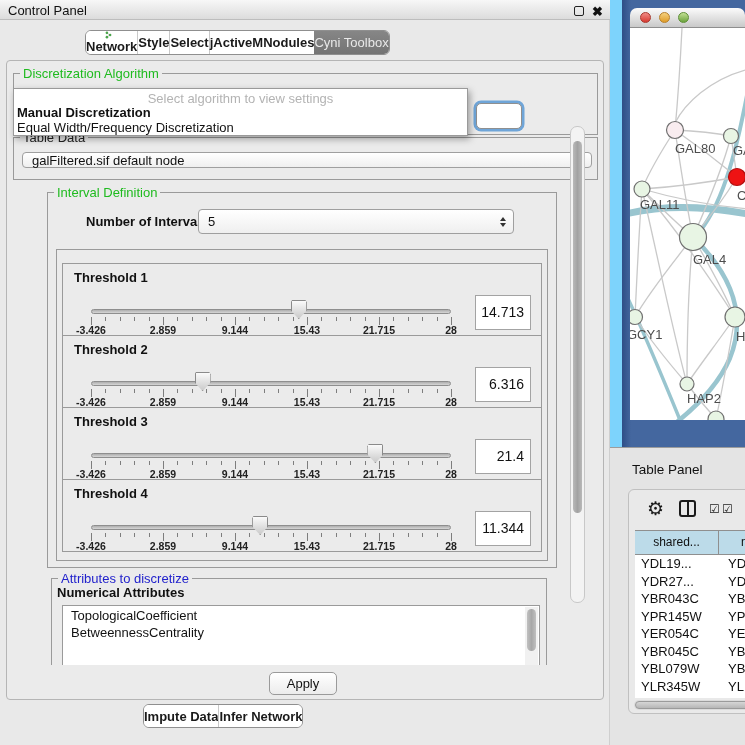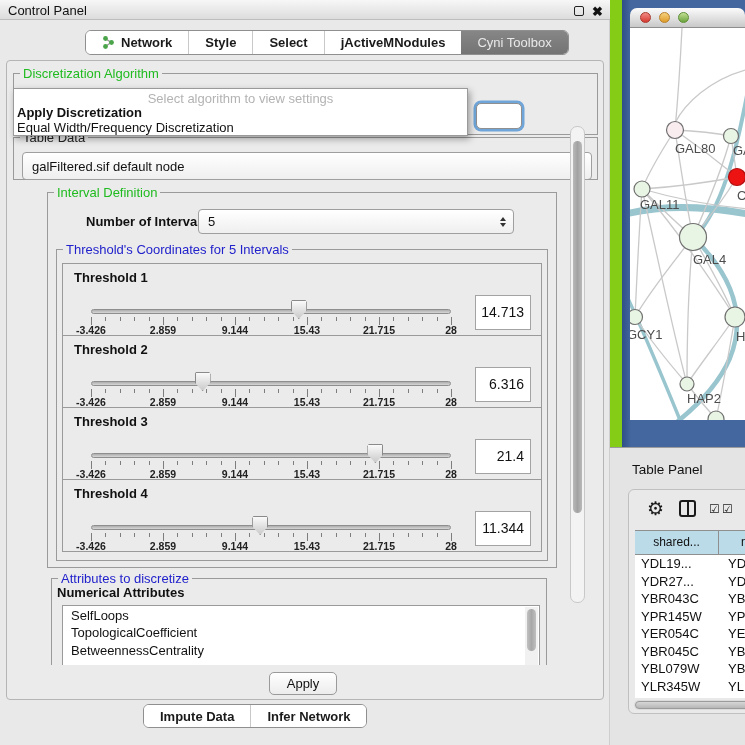--- a/index.html
+++ b/index.html
@@ -1,32 +1,32 @@
 <!DOCTYPE html>
 <html><head>
 <meta charset="utf-8">
 <style>
   * { margin:0; padding:0; box-sizing:border-box; }
   html,body { width:745px; height:745px; overflow:hidden; font-family:"Liberation Sans", sans-serif; background:#e9e9e9; }
-  #stage { position:relative; width:745px; height:745px; background:#84cc16; }
+  #stage { position:relative; width:745px; height:745px; background:#7dd3fc; }
 
   
   #cp { position:absolute; left:0; top:0; width:610px; height:745px; background:#e9e9e9; border-right:1px solid #cfcfcf; }
   #cp-titlebar { position:absolute; left:0; top:0; width:610px; height:20px;
     background:linear-gradient(#f7f7f7,#dcdcdc); border-bottom:1px solid #bdbdbd; }
   #cp-title { position:absolute; left:8px; top:3px; font-size:13px; color:#111; }
   .win-ic { position:absolute; top:4px; font-size:12px; color:#111; cursor:default; }
   #ic-float { left:574px; width:10px; height:10px; border:1.5px solid #222; border-radius:2px; top:6px; }
   #ic-close { left:592px; font-weight:bold; font-size:13px; }
 
   
   .seg-bar { position:absolute; display:flex; background:#fff; border:1px solid #8f8f8f; border-radius:6px; overflow:hidden; }
   #top-tabs { left:85px; top:30px; height:25px; }
   .seg { display:flex; align-items:center; justify-content:center; font-size:13px; font-weight:bold; color:#1a1a1a;
-    padding:0 16px; border-left:1px solid #c9c9c9; background:#fff; white-space:nowrap; }
+    padding:0 0; border-left:1px solid #c9c9c9; background:#fff; white-space:nowrap;flex-direction:column; }
   .seg:first-child { border-left:none; }
   .seg.sel { background:linear-gradient(#868686,#747474); color:#e9e9e9; font-weight:normal; border-left:none; }
   .seg.sel + .seg { border-left:none; }
   #net-glyph { width:13px; height:15px; margin-right:6px; }
 
   
   #cp-panel { position:absolute; left:6px; top:60px; width:598px; height:640px;
     background:#ebebeb; border:1px solid #b5b5b5; border-radius:4px; }
 
   .group { position:absolute; border:1px solid #9a9a9a; }
@@ -46,21 +46,21 @@
   .popup-item { position:absolute; left:3px; font-size:13px; color:#111; white-space:nowrap; }
   #popup-item-0 { top:16px; font-weight:bold; }
   #popup-item-1 { top:31px; }
 
   #tdata-group { left:6px; top:76px; width:585px; height:43px; }
   .combo { position:absolute; background:linear-gradient(#ffffff,#efefef); border:1px solid #9f9f9f; border-radius:4px;
     font-size:13px; color:#111; display:flex; align-items:center; padding-left:9px; }
   .cmb-arrows { position:absolute; right:7px; top:50%; transform:translateY(-50%); display:flex; flex-direction:column; align-items:center; }
   .arr-up { width:0; height:0; border-left:3.5px solid transparent; border-right:3.5px solid transparent; border-bottom:4.5px solid #333; margin-bottom:2px; }
   .arr-dn { width:0; height:0; border-left:3.5px solid transparent; border-right:3.5px solid transparent; border-top:4.5px solid #333; }
-  #tdata-combo { left:8px; top:14px; width:570px; height:28px; }
+  #tdata-combo { left:8px; top:14px; width:570px; height:16px; }
 
   
   #viewport { position:absolute; left:8px; top:125px; width:560px; height:479px; overflow:hidden; }
   #cp-scrollbar { position:absolute; left:570px; top:126px; width:15px; height:477px;
     background:#f3f3f3; border:1px solid #c8c8c8; border-radius:7px; }
   #cp-scroll-thumb { position:absolute; left:2px; top:14px; width:9px; height:372px; border-radius:5px;
     background:linear-gradient(90deg,#b9b9b9,#a2a2a2,#b9b9b9); }
 
   #interval-group { left:32px; top:6px; width:510px; height:376px; }
   #noi-row { position:absolute; left:0; top:16px; width:100%; height:26px; }
@@ -173,21 +173,21 @@
 
     <div id="cp-panel">
 
       <div class="group" id="algo-group">
         <span class="group-title t-green">Discretization Algorithm</span>
         <div id="combo-frag"></div>
       </div>
 
       <div id="algo-popup">
         <div id="popup-placeholder">Select algorithm to view settings</div>
-        <div class="popup-item" id="popup-item-0">Apply Discretization</div>
+        <div class="popup-item" id="popup-item-0">Manual Discretization</div>
         <div class="popup-item" id="popup-item-1">Equal Width/Frequency Discretization</div>
       </div>
 
       <div class="group" id="tdata-group">
         <span class="group-title t-black">Table Data</span>
         <div class="combo" id="tdata-combo">
           <span>galFiltered.sif default node</span>
           <span class="cmb-arrows">
               <span class="arr-up"></span>
               <span class="arr-dn"></span>
@@ -203,21 +203,20 @@
             <div class="combo" id="noi-combo">
               <span>5</span>
               <span class="cmb-arrows">
                   <span class="arr-up"></span>
                   <span class="arr-dn"></span>
                 </span>
             </div>
           </div>
 
           <div id="thr-group">
-            <span class="group-title t-blue">Threshold's Coordinates for 5 Intervals</span>
             <div id="thr-panels">
                 <div class="thr-panel">
     <span class="thr-label">Threshold 1</span>
     <div class="thr-track"></div>
     <div class="thumb" style="left: 227.791px;"></div>
     <div class="ticks">
                     <div class="tick major" style="left: 28px;"></div>
                     <div class="tick" style="left: 42.4px;"></div>
                     <div class="tick" style="left: 56.8px;"></div>
                     <div class="tick" style="left: 71.2px;"></div>
@@ -381,21 +380,20 @@
     <div class="thr-value">11.344</div>
   </div>
               </div>
           </div>
         </div>
 
         <div class="group" id="attrs-group">
           <span class="group-title t-blue">Attributes to discretize</span>
           <span id="attrs-sub">Numerical Attributes</span>
           <div id="attr-list">
-            <div class="attr-item">SelfLoops</div>
             <div class="attr-item">TopologicalCoefficient</div>
             <div class="attr-item">BetweennessCentrality</div>
             <div id="list-scrollbar">
                 <div id="list-thumb"></div>
               </div>
           </div>
         </div>
       </div>
 
       <div id="apply-btn">Apply</div>

